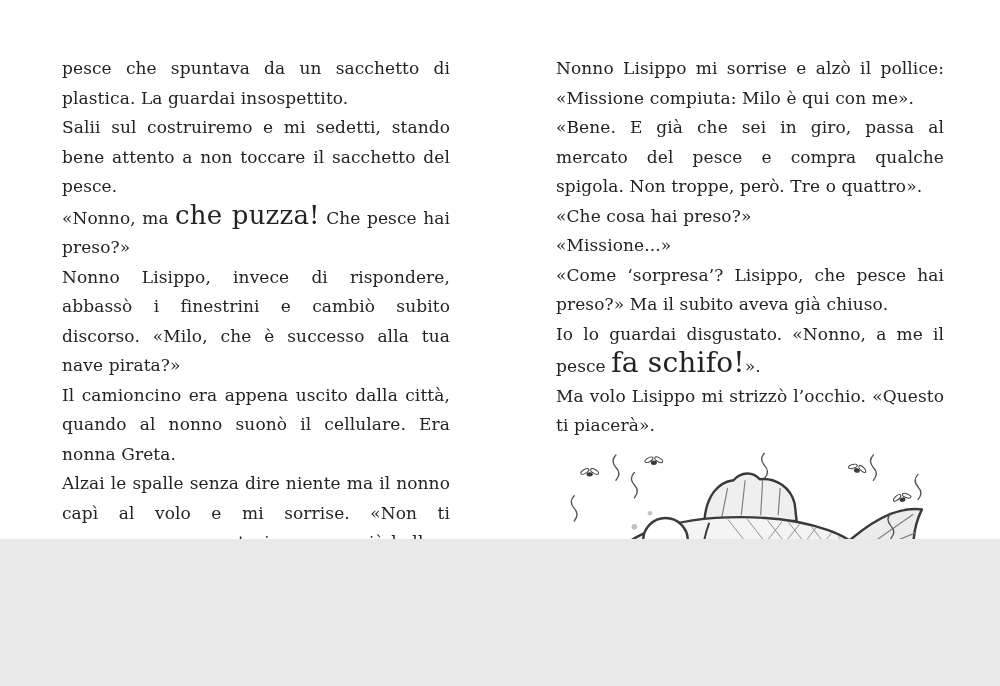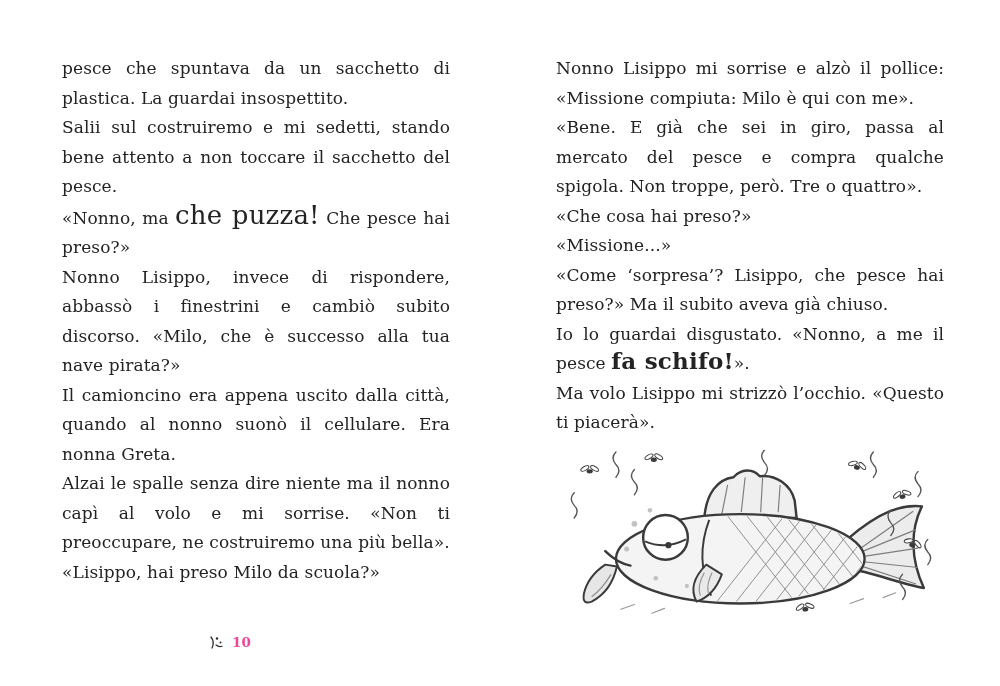--- a/index.html
+++ b/index.html
@@ -1,36 +1,36 @@
 <!DOCTYPE html>
 <html><head>
 <meta charset="utf-8">
 <style>
   html,body{margin:0;padding:0;background:#e9e9e9;}
   .spread{
     position:relative;
-    width:1000px;height:686px;
+    width:1000px;height:539px;
     background:#ffffff;
     font-family:"DejaVu Serif","Liberation Serif",serif;
     color:#232323;
     overflow:hidden;
     margin:0 auto;
   }
   .col{position:absolute;top:54px;width:388px;}
   .col-left{left:62px;}
   .col-right{left:556px;}
   .para{
     margin:0;
     font-size:17px;
     line-height:29.5px;
     text-align:justify;
     letter-spacing:.1px;
   }
   .em-big{font-size:26px;line-height:1;letter-spacing:.2px;margin-top:36px;}
-  .em-bold{font-size:23px;line-height:1;font-weight:700;letter-spacing:.2px;}
+  .em-bold{font-size:28px;line-height:1;font-weight:400;letter-spacing:.2px;}
   .footer{
     position:absolute;left:208px;top:634px;
     display:flex;align-items:center;gap:7px;
   }
   .pagenum{font-size:13.5px;font-weight:700;color:#ec4899;}
   .illustration-wrap{margin-top:12px;width:388px;}
   svg{display:block;}
 </style>
 </head>
 <body>

